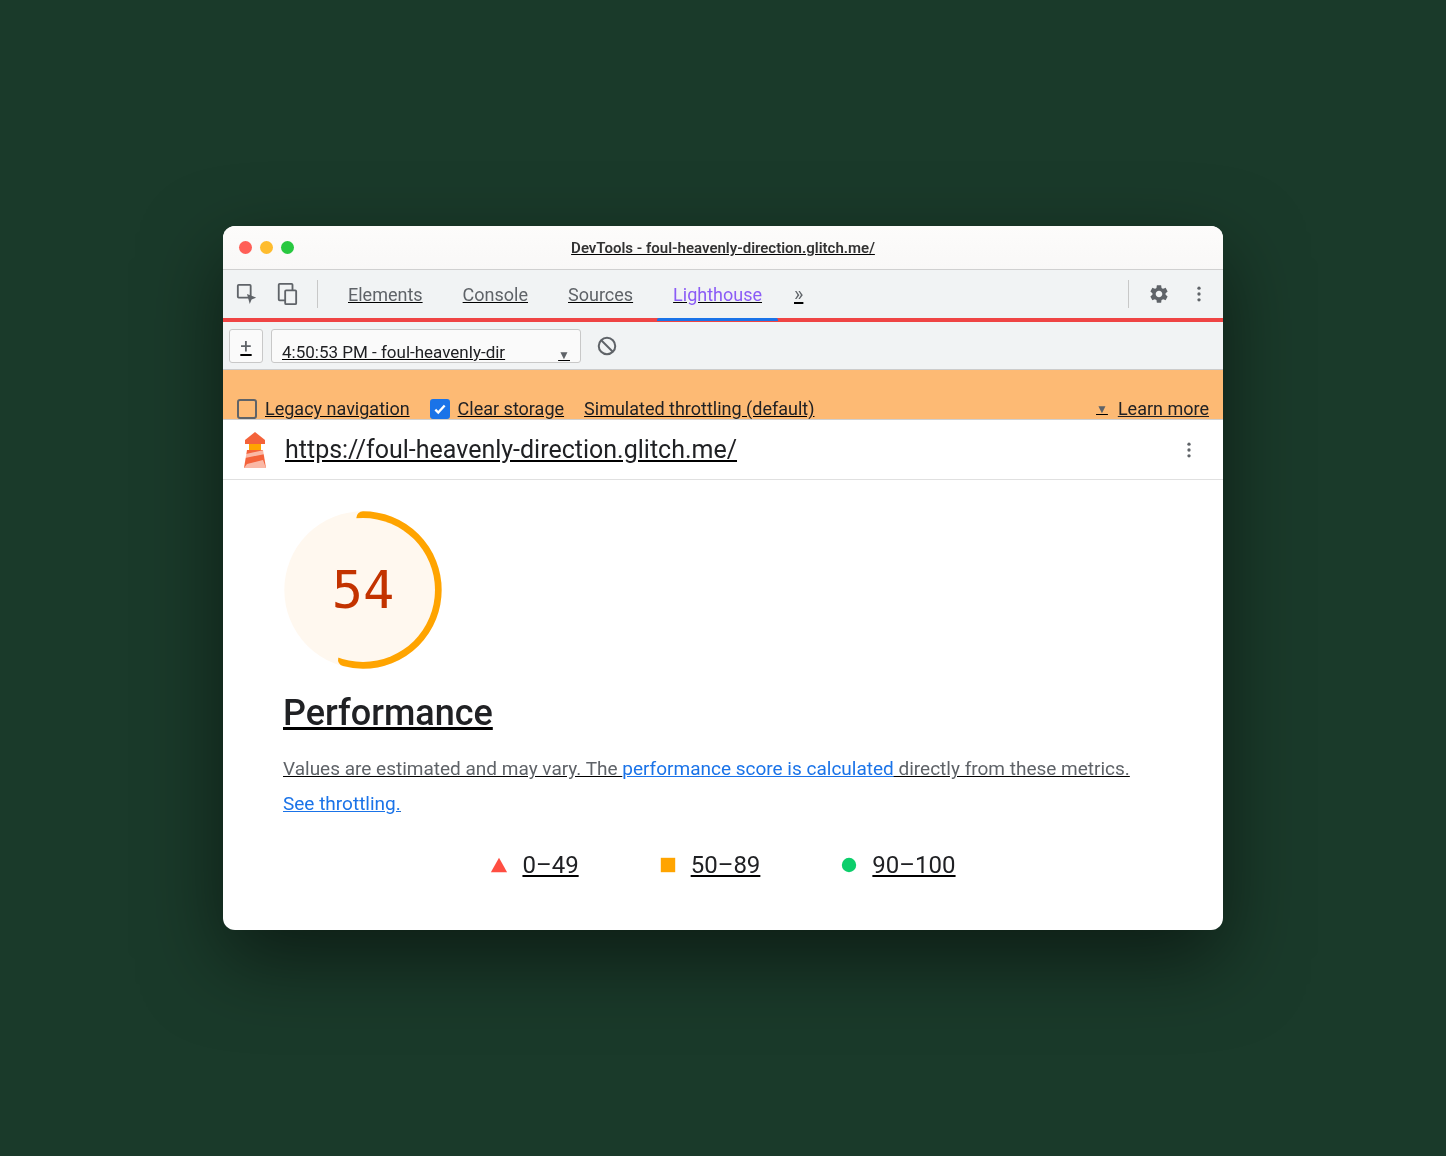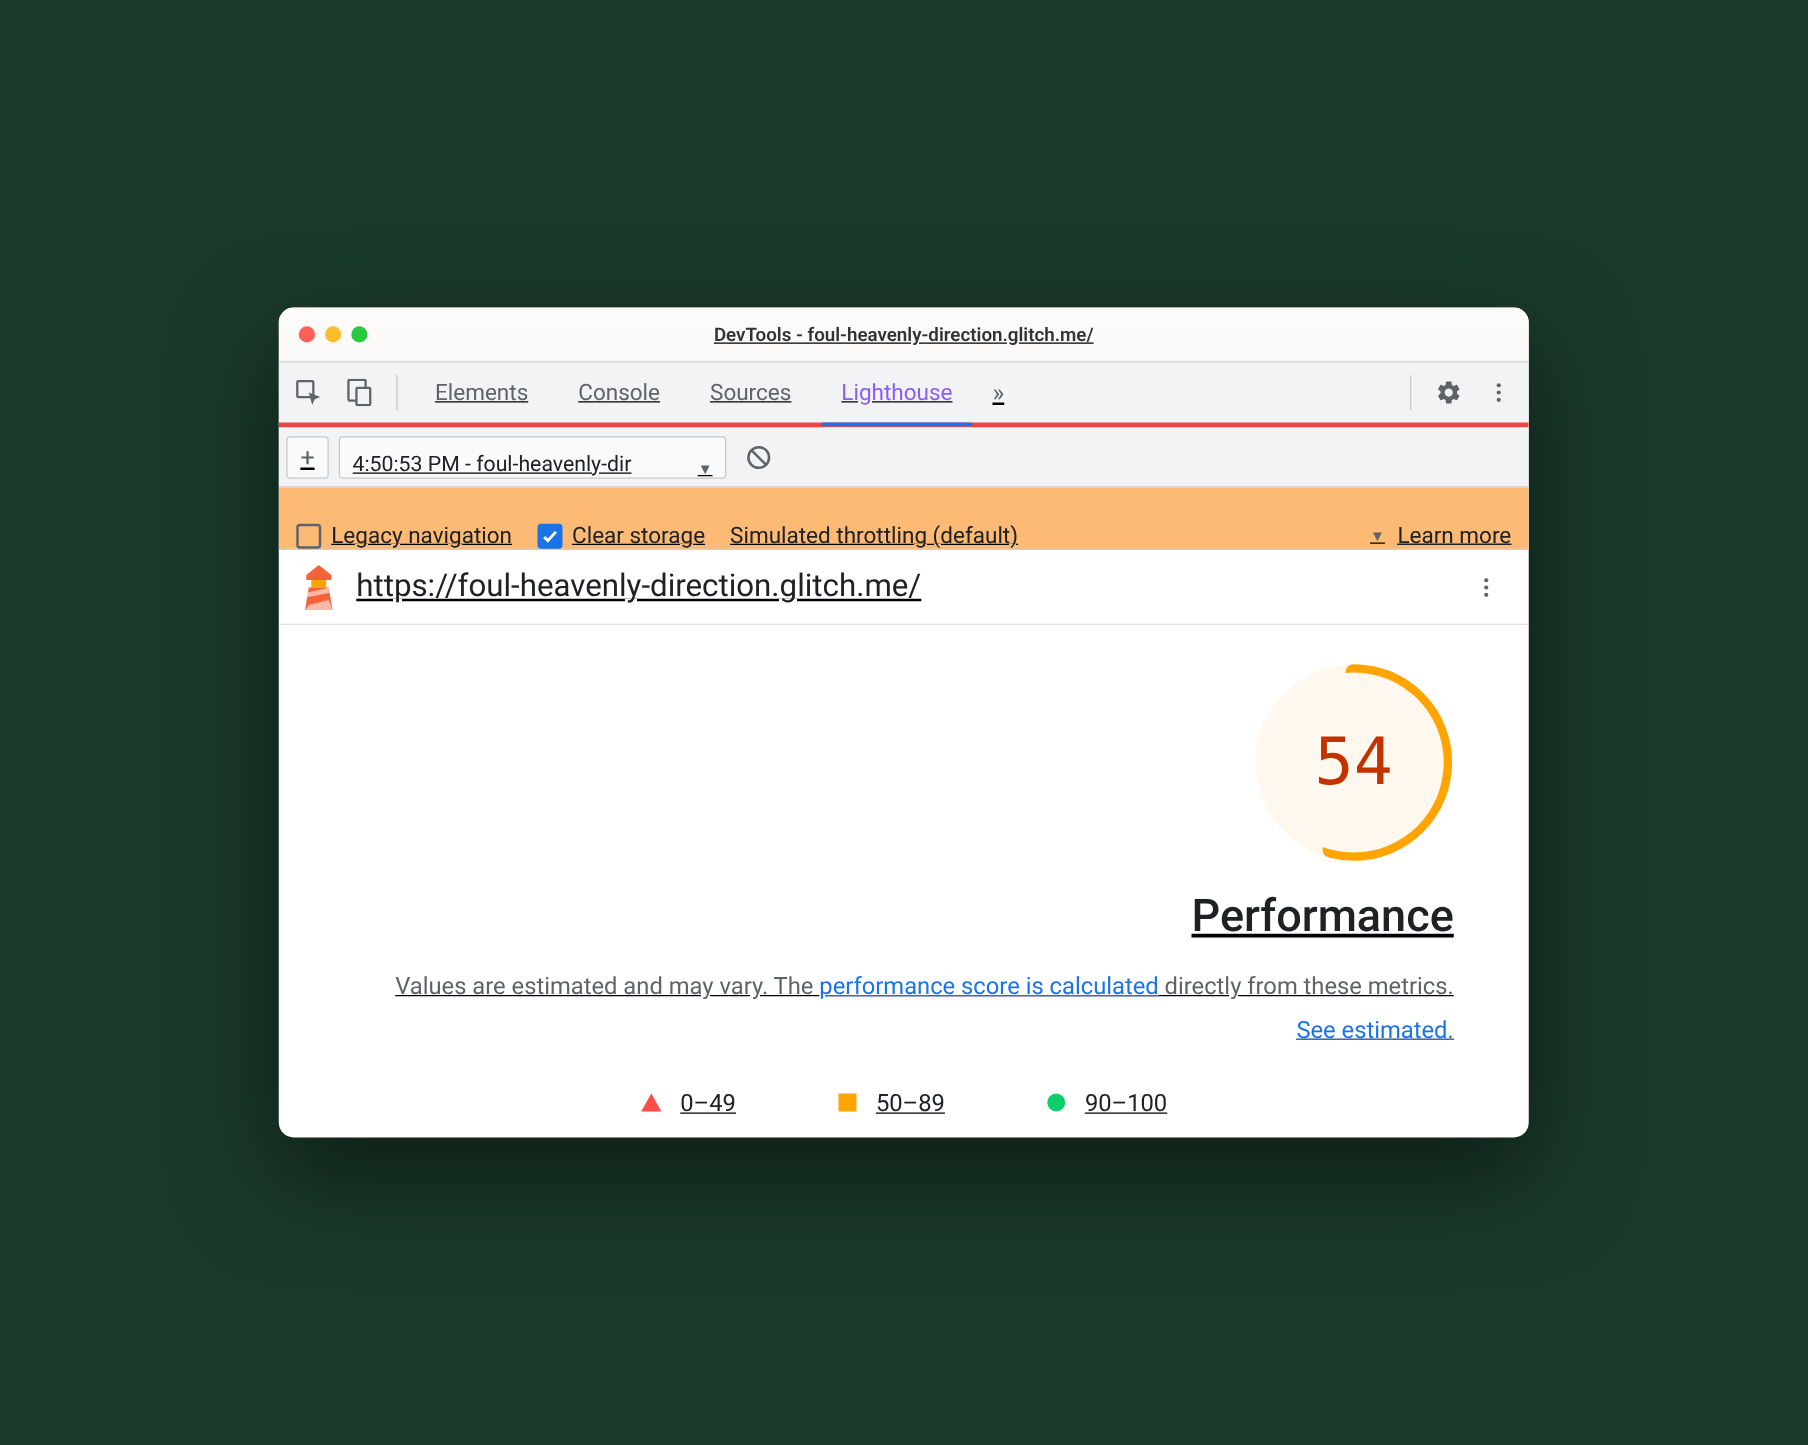--- a/index.html
+++ b/index.html
@@ -206,22 +206,22 @@
     color: #202124;
   }
   .lighthouse-icon {
     width: 32px;
     height: 36px;
   }
   .url-more {
     margin-left: auto;
   }
   .report-body {
-    padding: 30px 60px 16px;
-    text-align: right;
+    padding: 30px 60px 51px;
+    text-align: left;
   }
   .gauge-wrap {
     display: inline-block;
     position: relative;
     width: 160px;
     height: 160px;
   }
   .gauge-bg {
     position: absolute;
     inset: 8px;
@@ -253,21 +253,21 @@
   }
   .perf-desc a {
     color: #1a73e8;
     text-decoration: underline;
   }
   .legend {
     display: flex;
     justify-content: center;
     gap: 80px;
     margin-top: 30px;
-    font-size: 19px;
+    font-size: 24px;
     color: #202124;
   }
   .legend-item {
     display: flex;
     align-items: center;
     gap: 14px;
   }
   .legend-shape {
     display: inline-flex;
   }
@@ -380,21 +380,21 @@
     <div class="gauge-wrap">
       <svg width="160" height="160" viewBox="0 0 120 120">
         <circle cx="60" cy="60" r="54" fill="none" stroke="#fff8ef" stroke-width="10"></circle>
         <circle cx="60" cy="60" r="54" fill="none" stroke="#ffa400" stroke-width="10" stroke-dasharray="339.3" stroke-dashoffset="156" stroke-linecap="round" transform="rotate(-90 60 60)"></circle>
       </svg>
       <div class="gauge-bg"></div>
       <div class="gauge-score">54</div>
     </div>
     <h2 class="perf-title">Performance</h2>
     <p class="perf-desc">
-      <span>Values are estimated and may vary. The </span><a href="#">performance score is calculated</a><span> directly from these metrics. </span><a href="#">See estimated.</a>
+      <span>Values are estimated and may vary. The </span><a href="#">performance score is calculated</a><span> directly from these metrics. </span><a href="#">See throttling.</a>
     </p>
     <div class="legend">
       <div class="legend-item">
         <span class="legend-shape">
           <svg width="18" height="18" viewBox="0 0 20 20">
               <polygon points="10,2 19,18 1,18" fill="#ff4e42"></polygon>
             </svg>
         </span>
         <span>0–49</span>
       </div>

